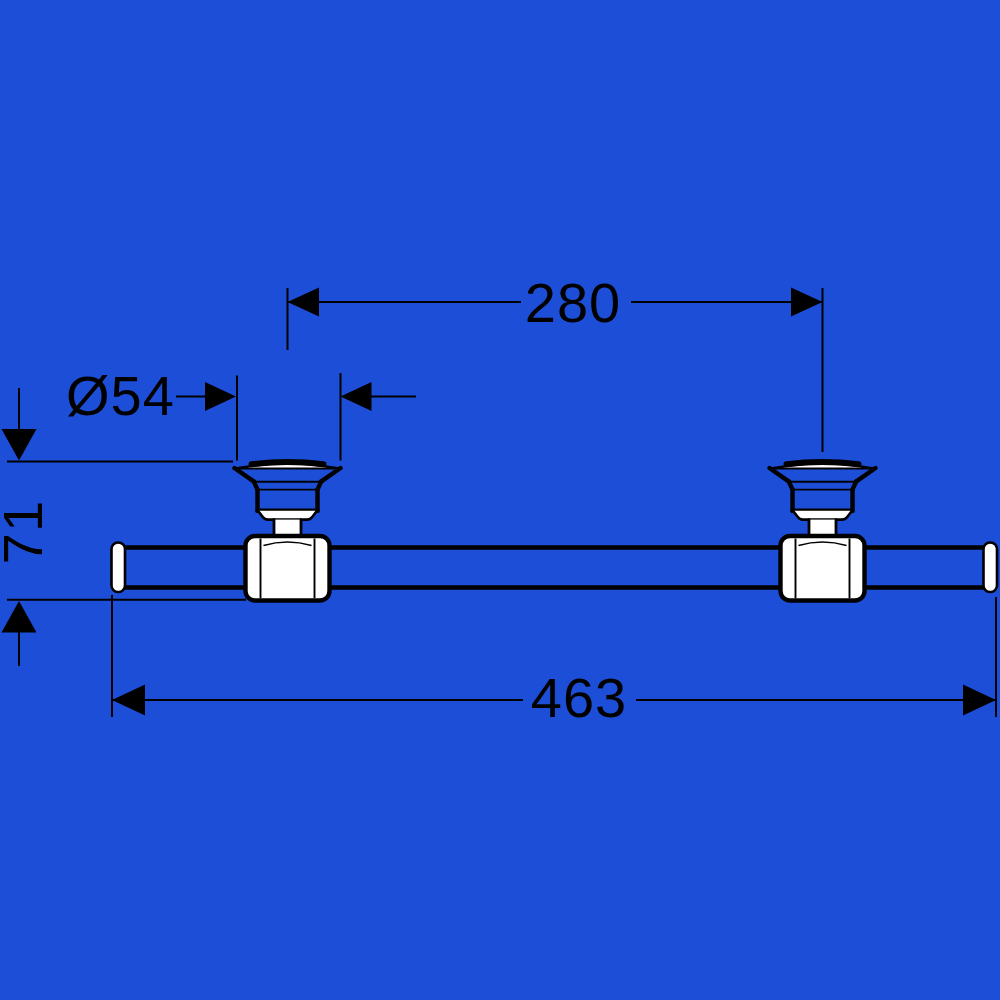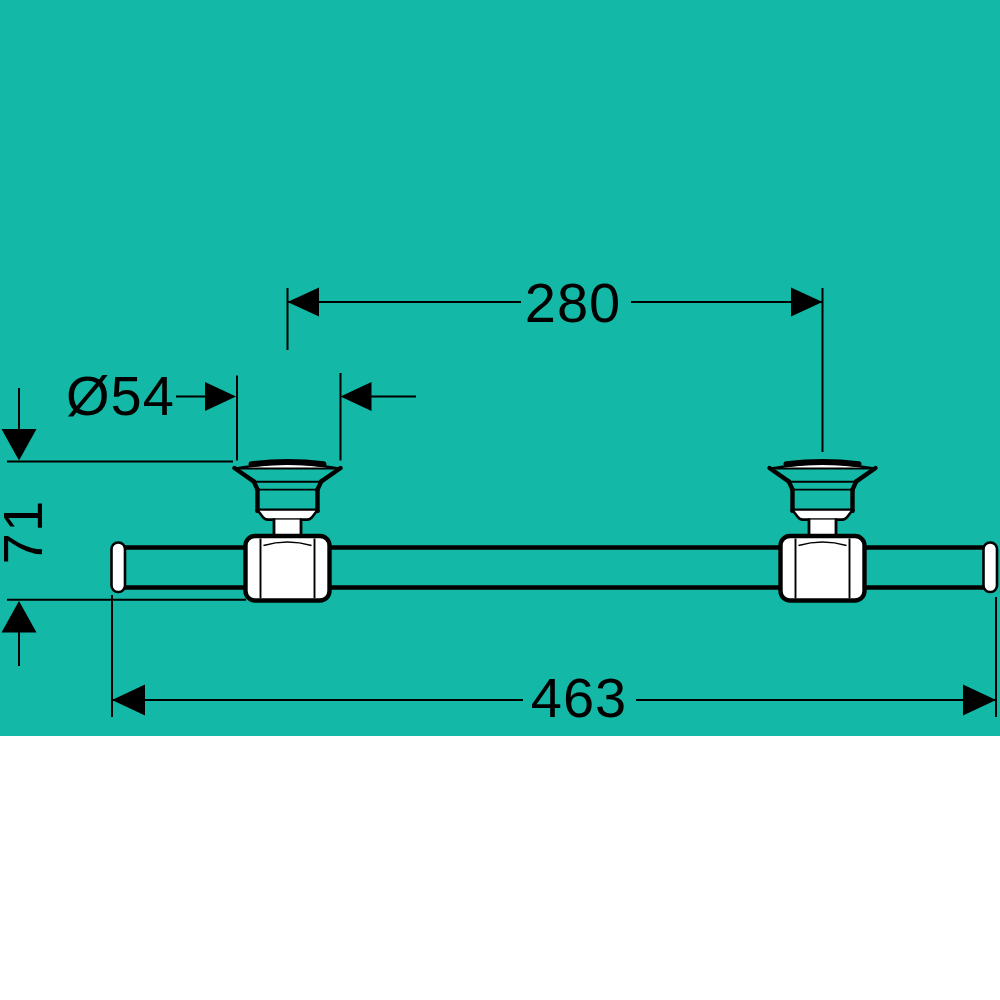--- a/index.html
+++ b/index.html
@@ -2,22 +2,22 @@
 <html><head>
 <meta charset="utf-8">
 <style>
   html, body {
     margin: 0;
     padding: 0;
     background: #ffffff;
   }
   .canvas {
     width: 1000px;
-    height: 736px;
-    background: #14b8a6;
+    height: 1000px;
+    background: #1d4ed8;
     position: relative;
     overflow: hidden;
   }
   svg {
     display: block;
   }
   .dim-line {
     stroke: #000000;
     stroke-width: 2;
     fill: none;

